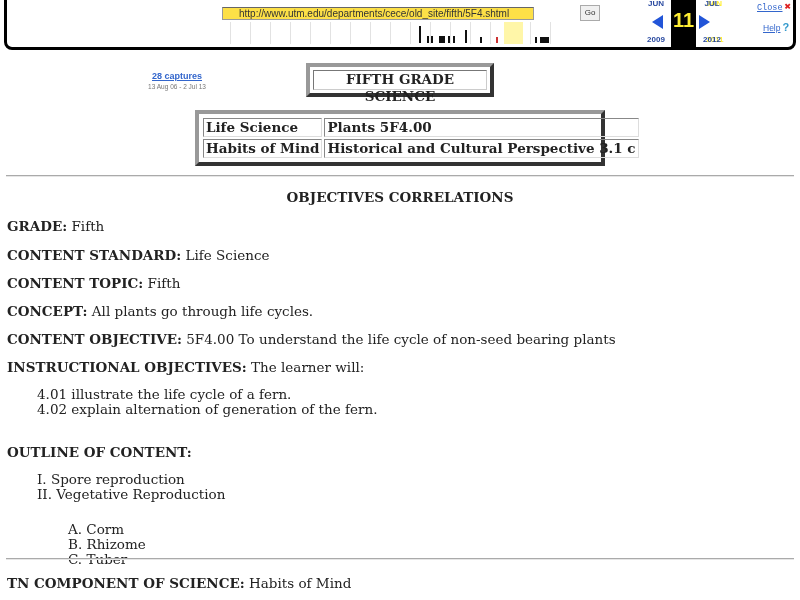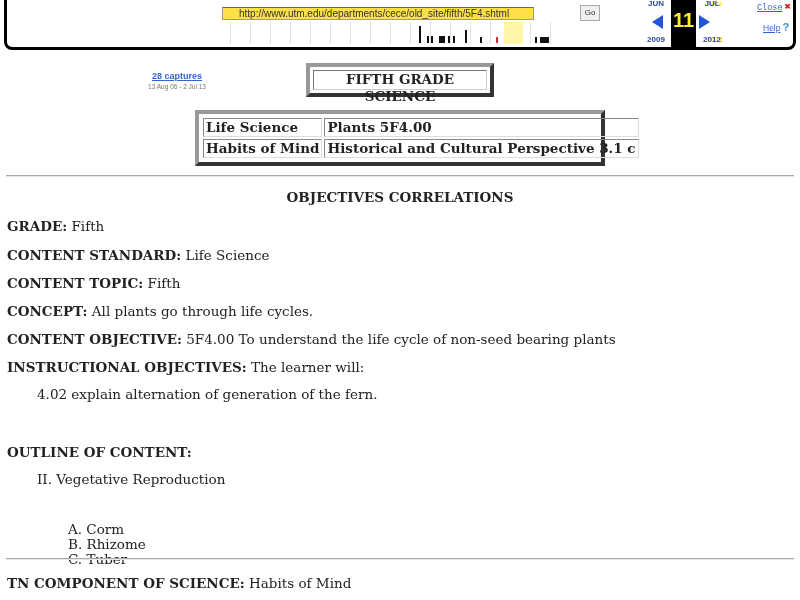--- a/index.html
+++ b/index.html
@@ -172,26 +172,28 @@
 <div class="heading">OBJECTIVES CORRELATIONS</div>
 
 <div class="field" style="top:218px"><b>GRADE:</b><span> Fifth</span></div>
 <div class="field" style="top:247px"><b>CONTENT STANDARD:</b><span> Life Science</span></div>
 <div class="field" style="top:275px"><b>CONTENT TOPIC:</b><span> Fifth</span></div>
 <div class="field" style="top:303px"><b>CONCEPT:</b><span> All plants go through life cycles.</span></div>
 <div class="field" style="top:331px"><b>CONTENT OBJECTIVE:</b><span> 5F4.00 To understand the life cycle of non-seed bearing plants</span></div>
 <div class="field" style="top:359px"><b>INSTRUCTIONAL OBJECTIVES:</b><span> The learner will:</span></div>
 
 <div class="list" style="left:37px;top:387px">
+  <div>4.01 illustrate the life cycle of a fern.</div>
   <div>4.02 explain alternation of generation of the fern.</div>
 </div>
 
 <div class="field" style="top:444px"><b>OUTLINE OF CONTENT:</b></div>
 
 <div class="list" style="left:37px;top:472px">
+  <div>I. Spore reproduction</div>
   <div>II. Vegetative Reproduction</div>
 </div>
 <div class="list" style="left:68px;top:522px">
   <div>A. Corm</div>
   <div>B. Rhizome</div>
   <div>C. Tuber</div>
 </div>
 
 <div class="hr" style="top:558px"></div>
 

